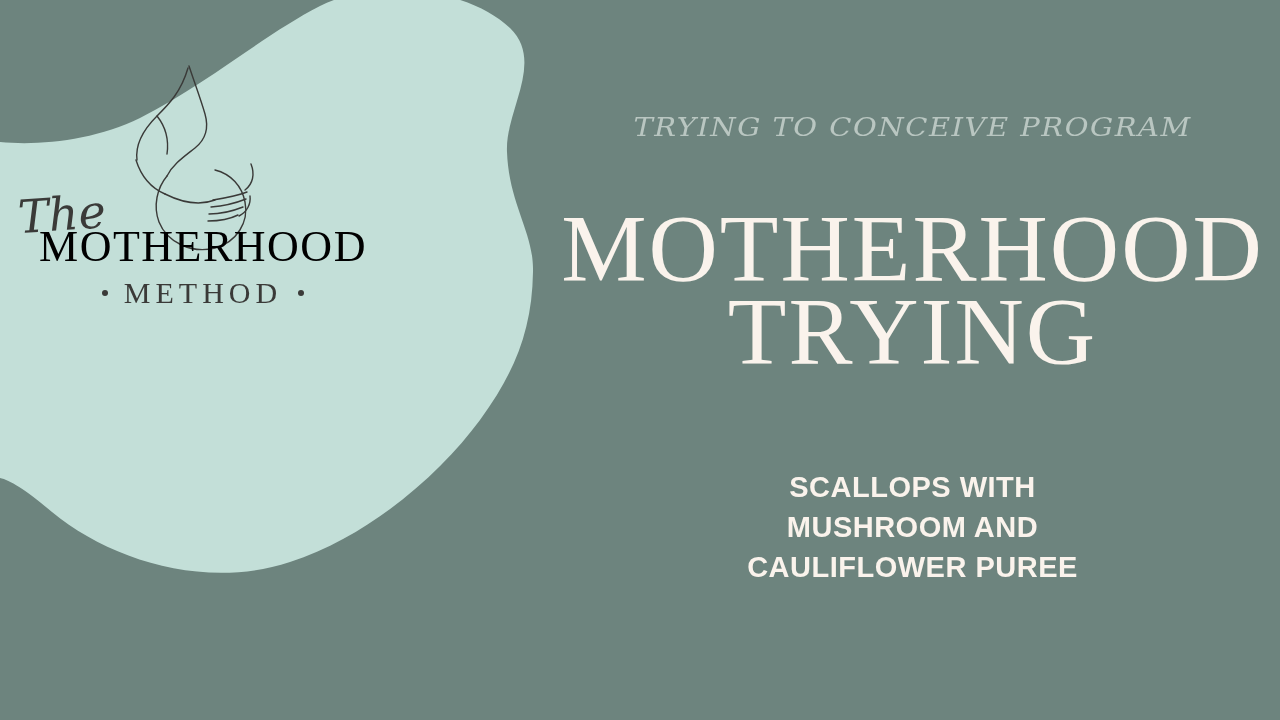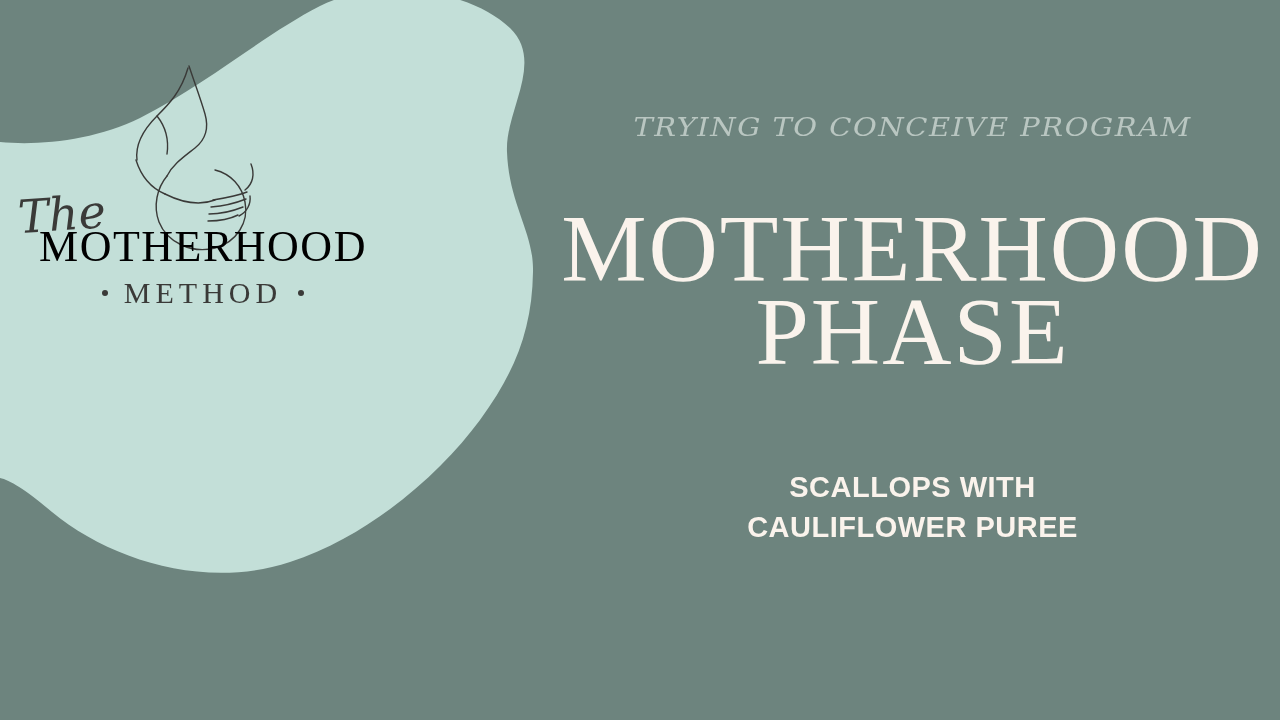--- a/index.html
+++ b/index.html
@@ -205,22 +205,23 @@
       </div>
     </div>
   </div>
 
   <div id="content">
 
     <div id="eyebrow">TRYING TO CONCEIVE PROGRAM</div>
 
     <div id="headline">
       <span class="hl-line">MOTHERHOOD</span>
-      <span class="hl-line">PHASE</span>
+      <span class="hl-line">TRYING</span>
     </div>
 
     <div id="subhead">
       <span class="sh-line">SCALLOPS WITH</span>
+      <span class="sh-line">MUSHROOM AND</span>
       <span class="sh-line">CAULIFLOWER PUREE</span>
     </div>
 
   </div>
 </div>
 
 </body></html>

